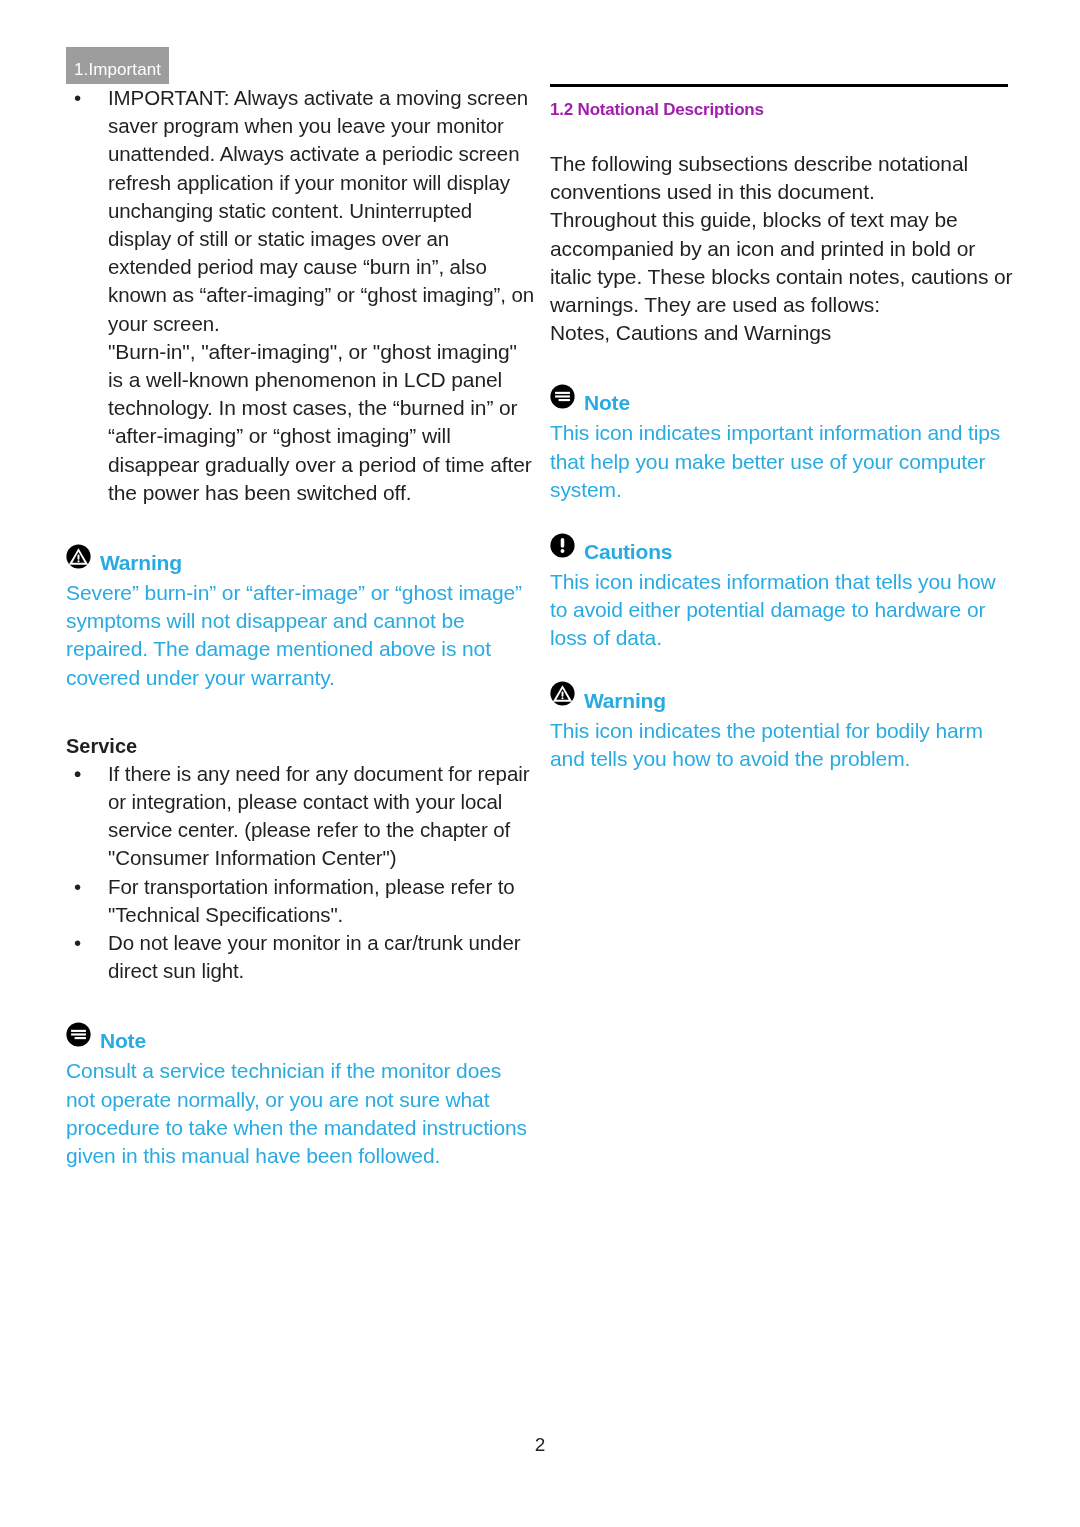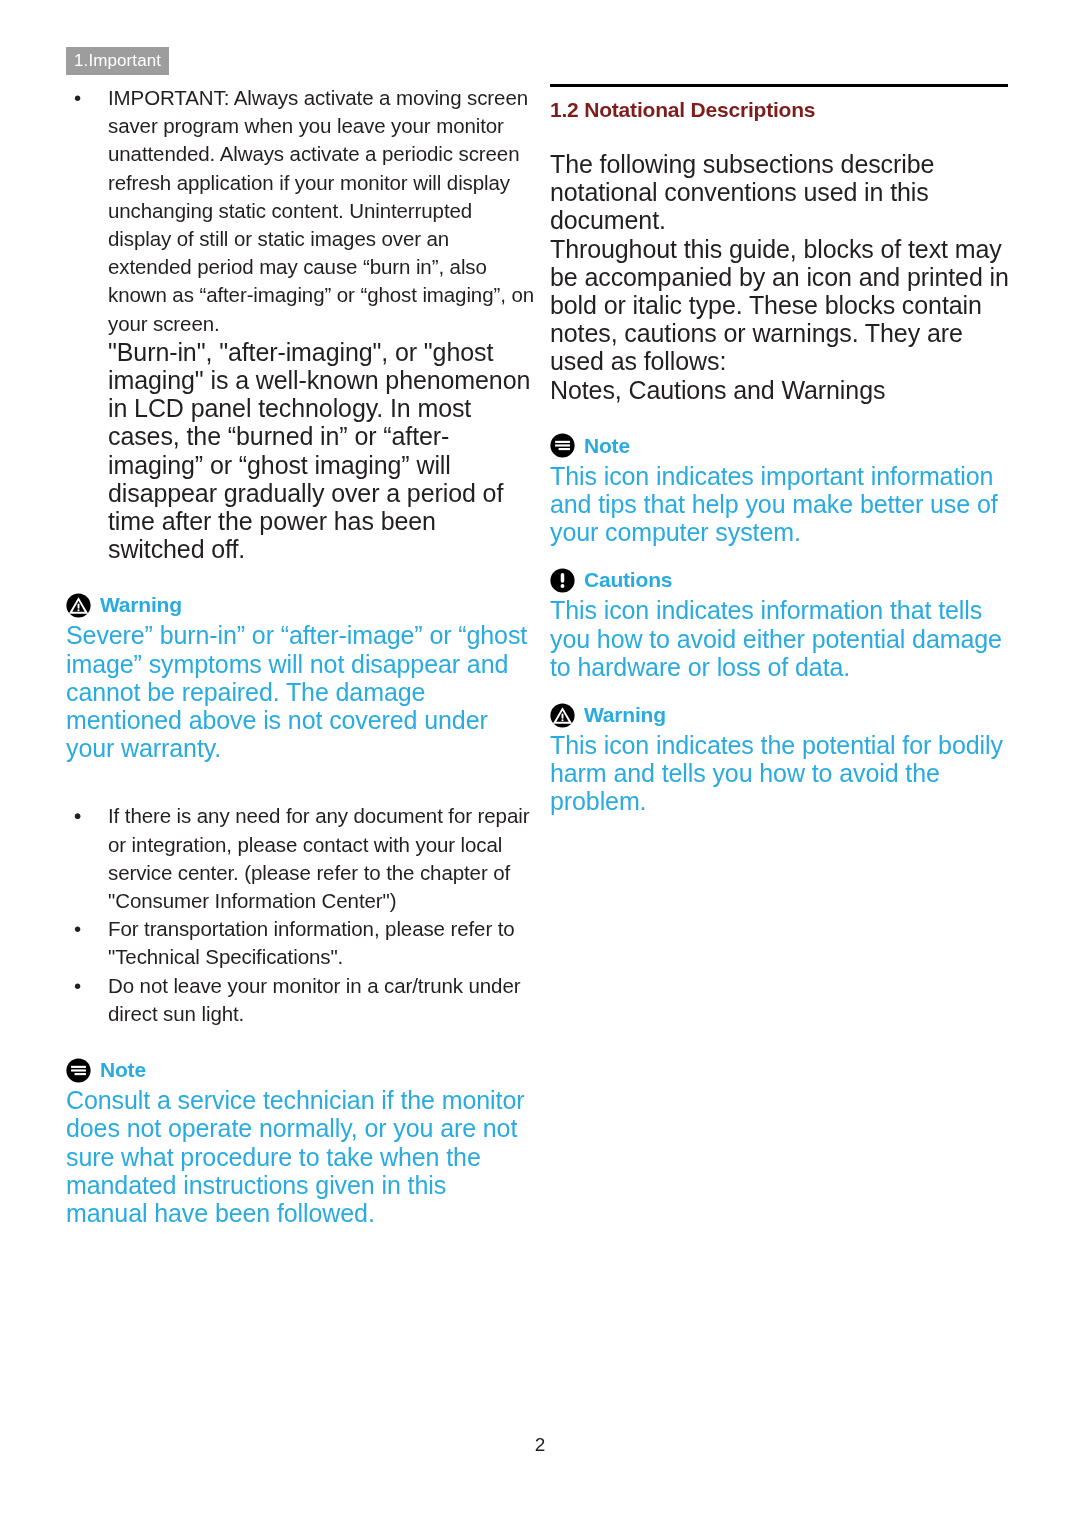--- a/index.html
+++ b/index.html
@@ -23,37 +23,37 @@
 
   
   .chapter-tab {
     position: absolute;
     left: 66px;
     top: 47px;
     background: #9d9d9d;
     color: #ffffff;
     font-size: 17px;
     line-height: 1;
-    padding: 5px 8px 6px 8px;
+    padding: 14px 8px 6px 8px;
     letter-spacing: 0.1px;
     white-space: nowrap;
   }
 
   
   .col {
     position: absolute;
     top: 84px;
     width: 468px;
   }
   .col-left  { left: 66px; }
   .col-right { left: 550px; }
 
   
   .para {
-    font-size: 25px;
+    font-size: 21px;
     line-height: 28.2px;
     color: #231f20;
     margin: 0;
     letter-spacing: -0.1px;
   }
   .para.blue, .blue {
     color: #29abe2;
   }
 
   
@@ -79,25 +79,25 @@
   }
 
   
   .sec-rule {
     width: 458px;
     height: 0;
     border-top: 3px solid #000000;
     margin: 0 0 9px 0;
   }
   .sec-title {
-    font-size: 21px;
+    font-size: 17px;
     font-weight: bold;
     line-height: 28px;
     margin: 0 0 26px 0;
-    color: #7f1d1d;
+    color: #a21caf;
     letter-spacing: -0.2px;
   }
 
   .sub-title {
     font-size: 20px;
     font-weight: bold;
     line-height: 28px;
     margin: 0;
     color: #231f20;
   }
@@ -111,20 +111,21 @@
     align-items: center;
     gap: 9px;
     margin: 0 0 2px 0;
   }
   .callout-title {
     font-size: 21px;
     font-weight: bold;
     line-height: 28px;
     color: #29abe2;
     letter-spacing: -0.2px;
+    margin-top: 14px;
   }
 
   
   .ico {
     width: 25px;
     height: 25px;
     flex: 0 0 25px;
     display: block;
   }
   .spacer-s  { height: 20px; }
@@ -171,20 +172,21 @@
           <rect x="29.5" y="27" width="5" height="13" rx="2.2" fill="#ffffff"></rect>
           <circle cx="32" cy="44" r="2.7" fill="#ffffff"></circle>
         </svg>
         <span class="callout-title">Warning</span>
       </div>
       <p class="para blue">Severe” burn-in” or “after-image” or “ghost image” symptoms will not disappear and cannot be repaired. The damage mentioned above is not covered under your warranty.</p>
     </div>
 
     <div class="spacer-l"></div>
 
+    <h3 class="sub-title">Service</h3>
 
     <ul class="bullet-list">
       <li class="bullet-item">
         <span class="dot">•</span>
       </li>
       <li class="bullet-item">
         <span class="dot">•</span>
         <span>If there is any need for any document for repair or integration, please contact with your local service center. (please refer to the chapter of "Consumer Information Center")</span>
       </li>
       <li class="bullet-item">

